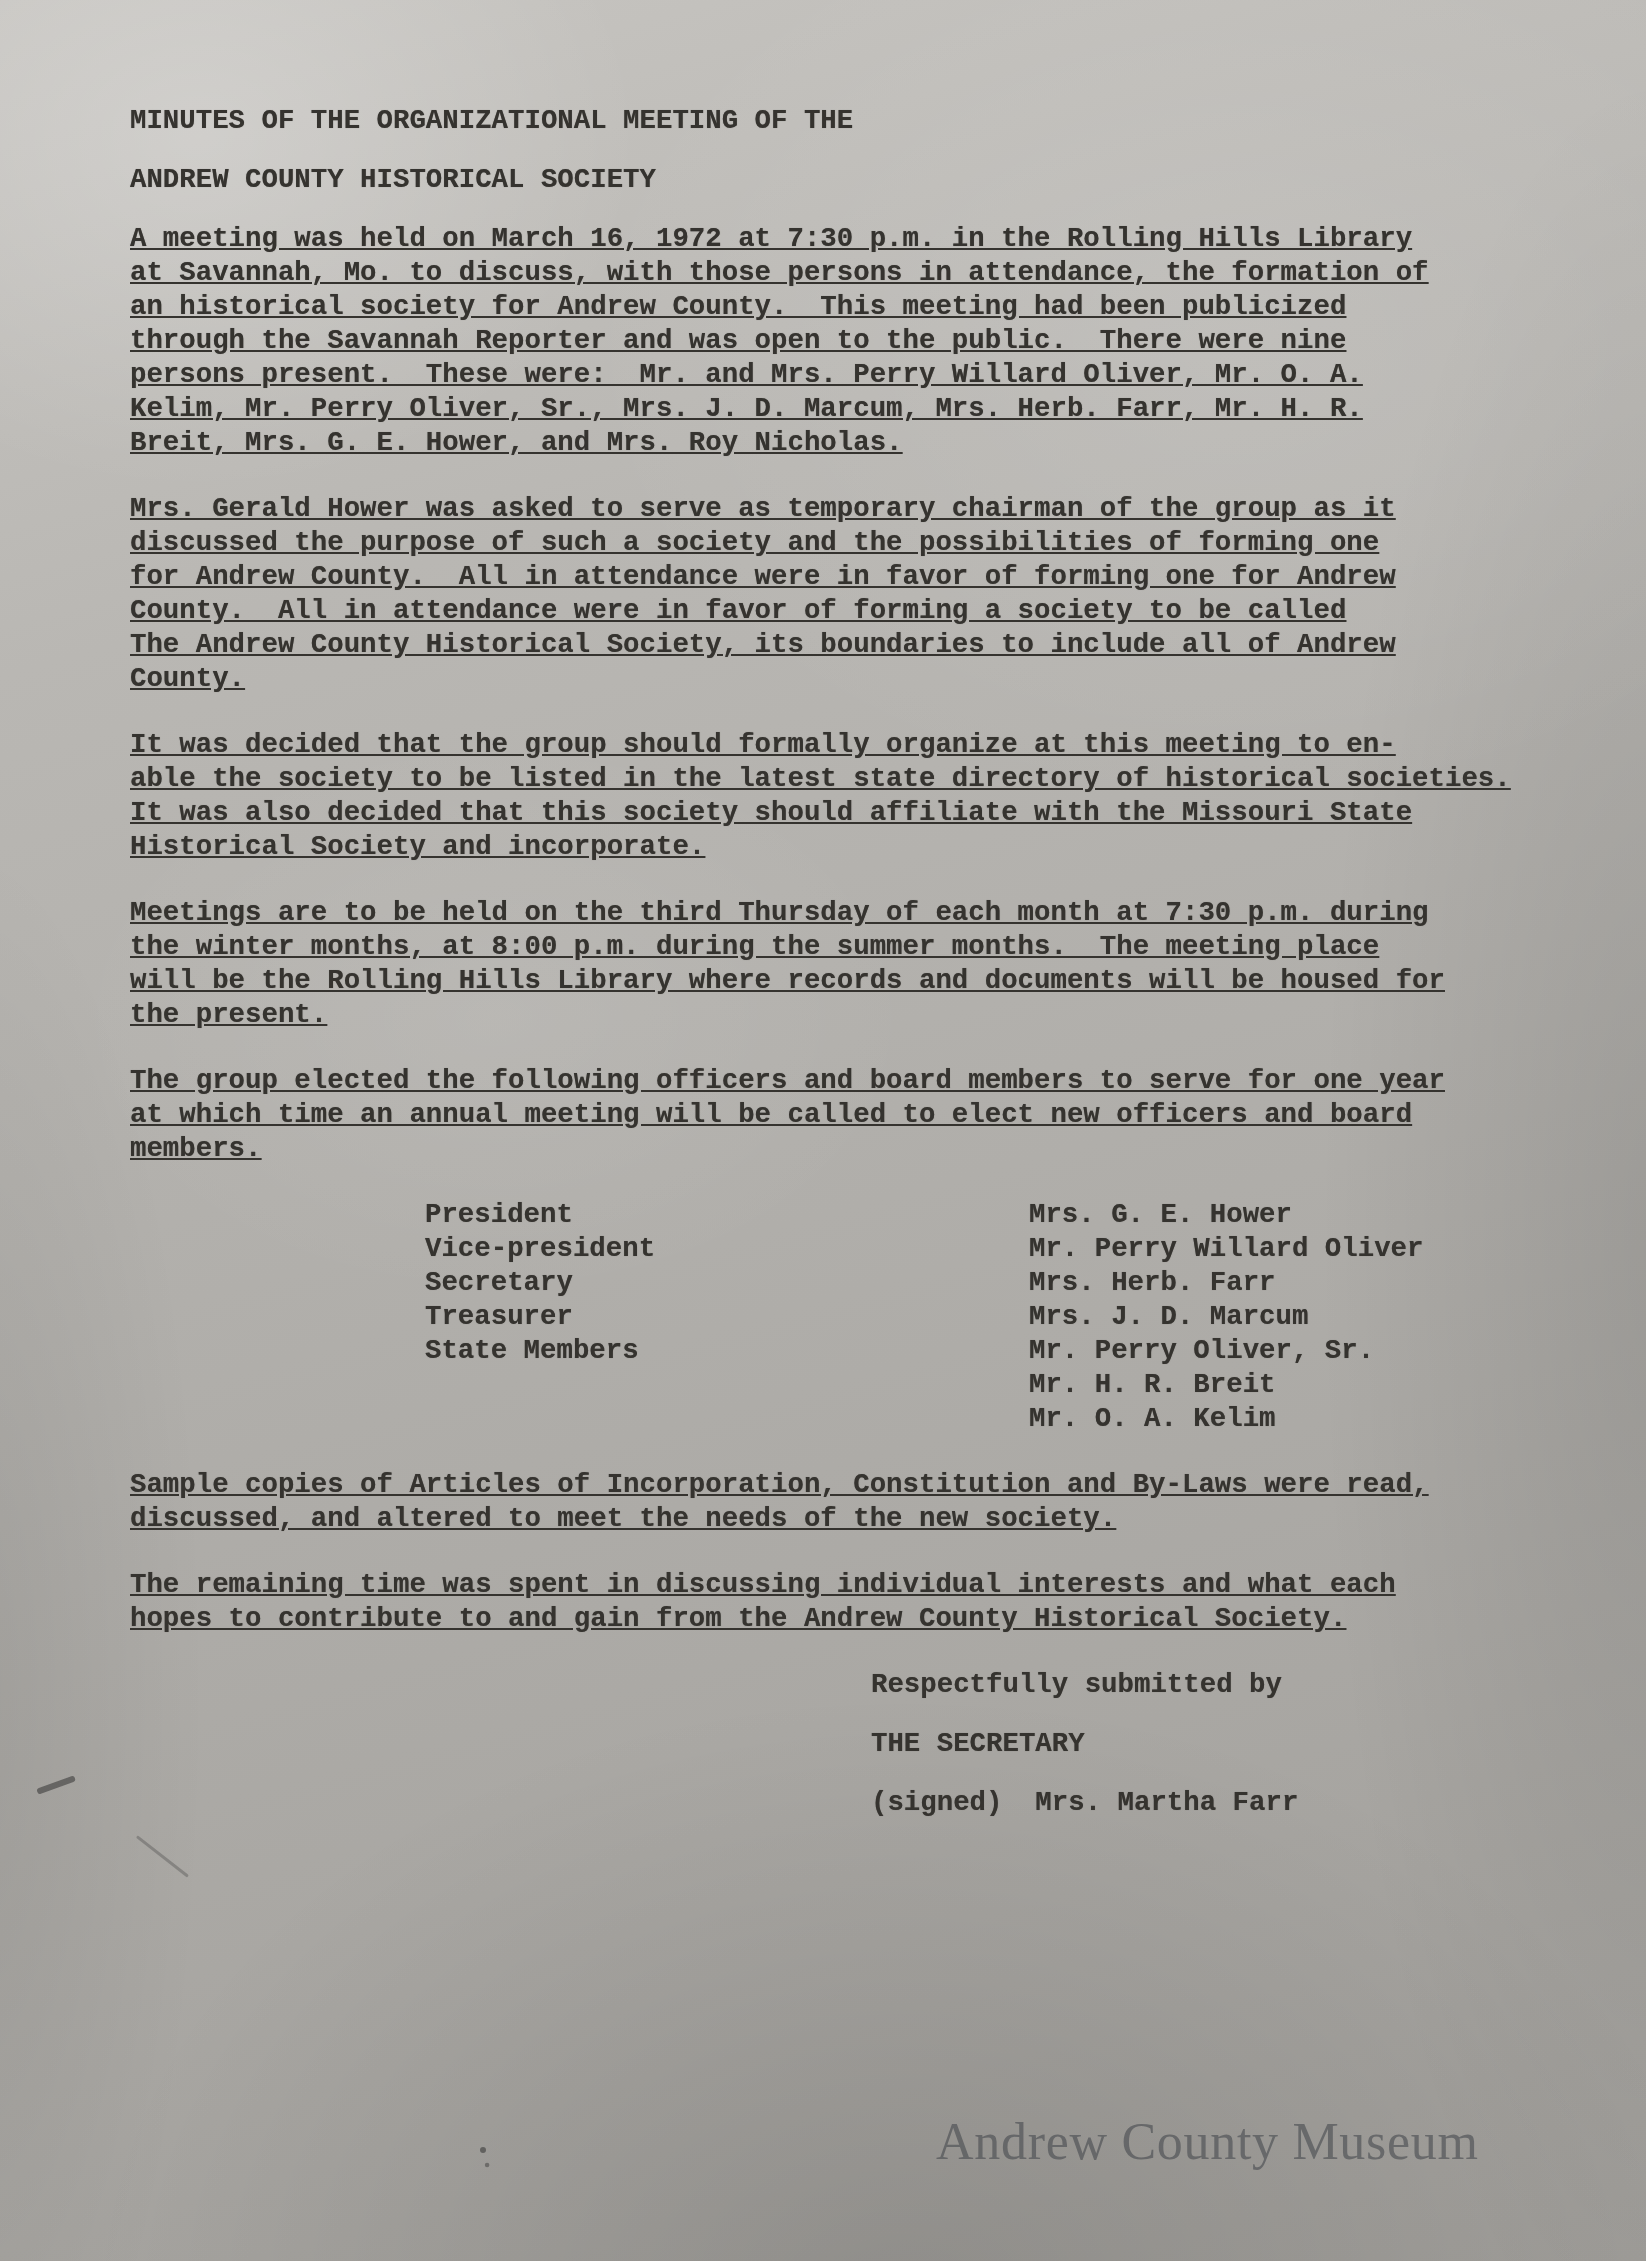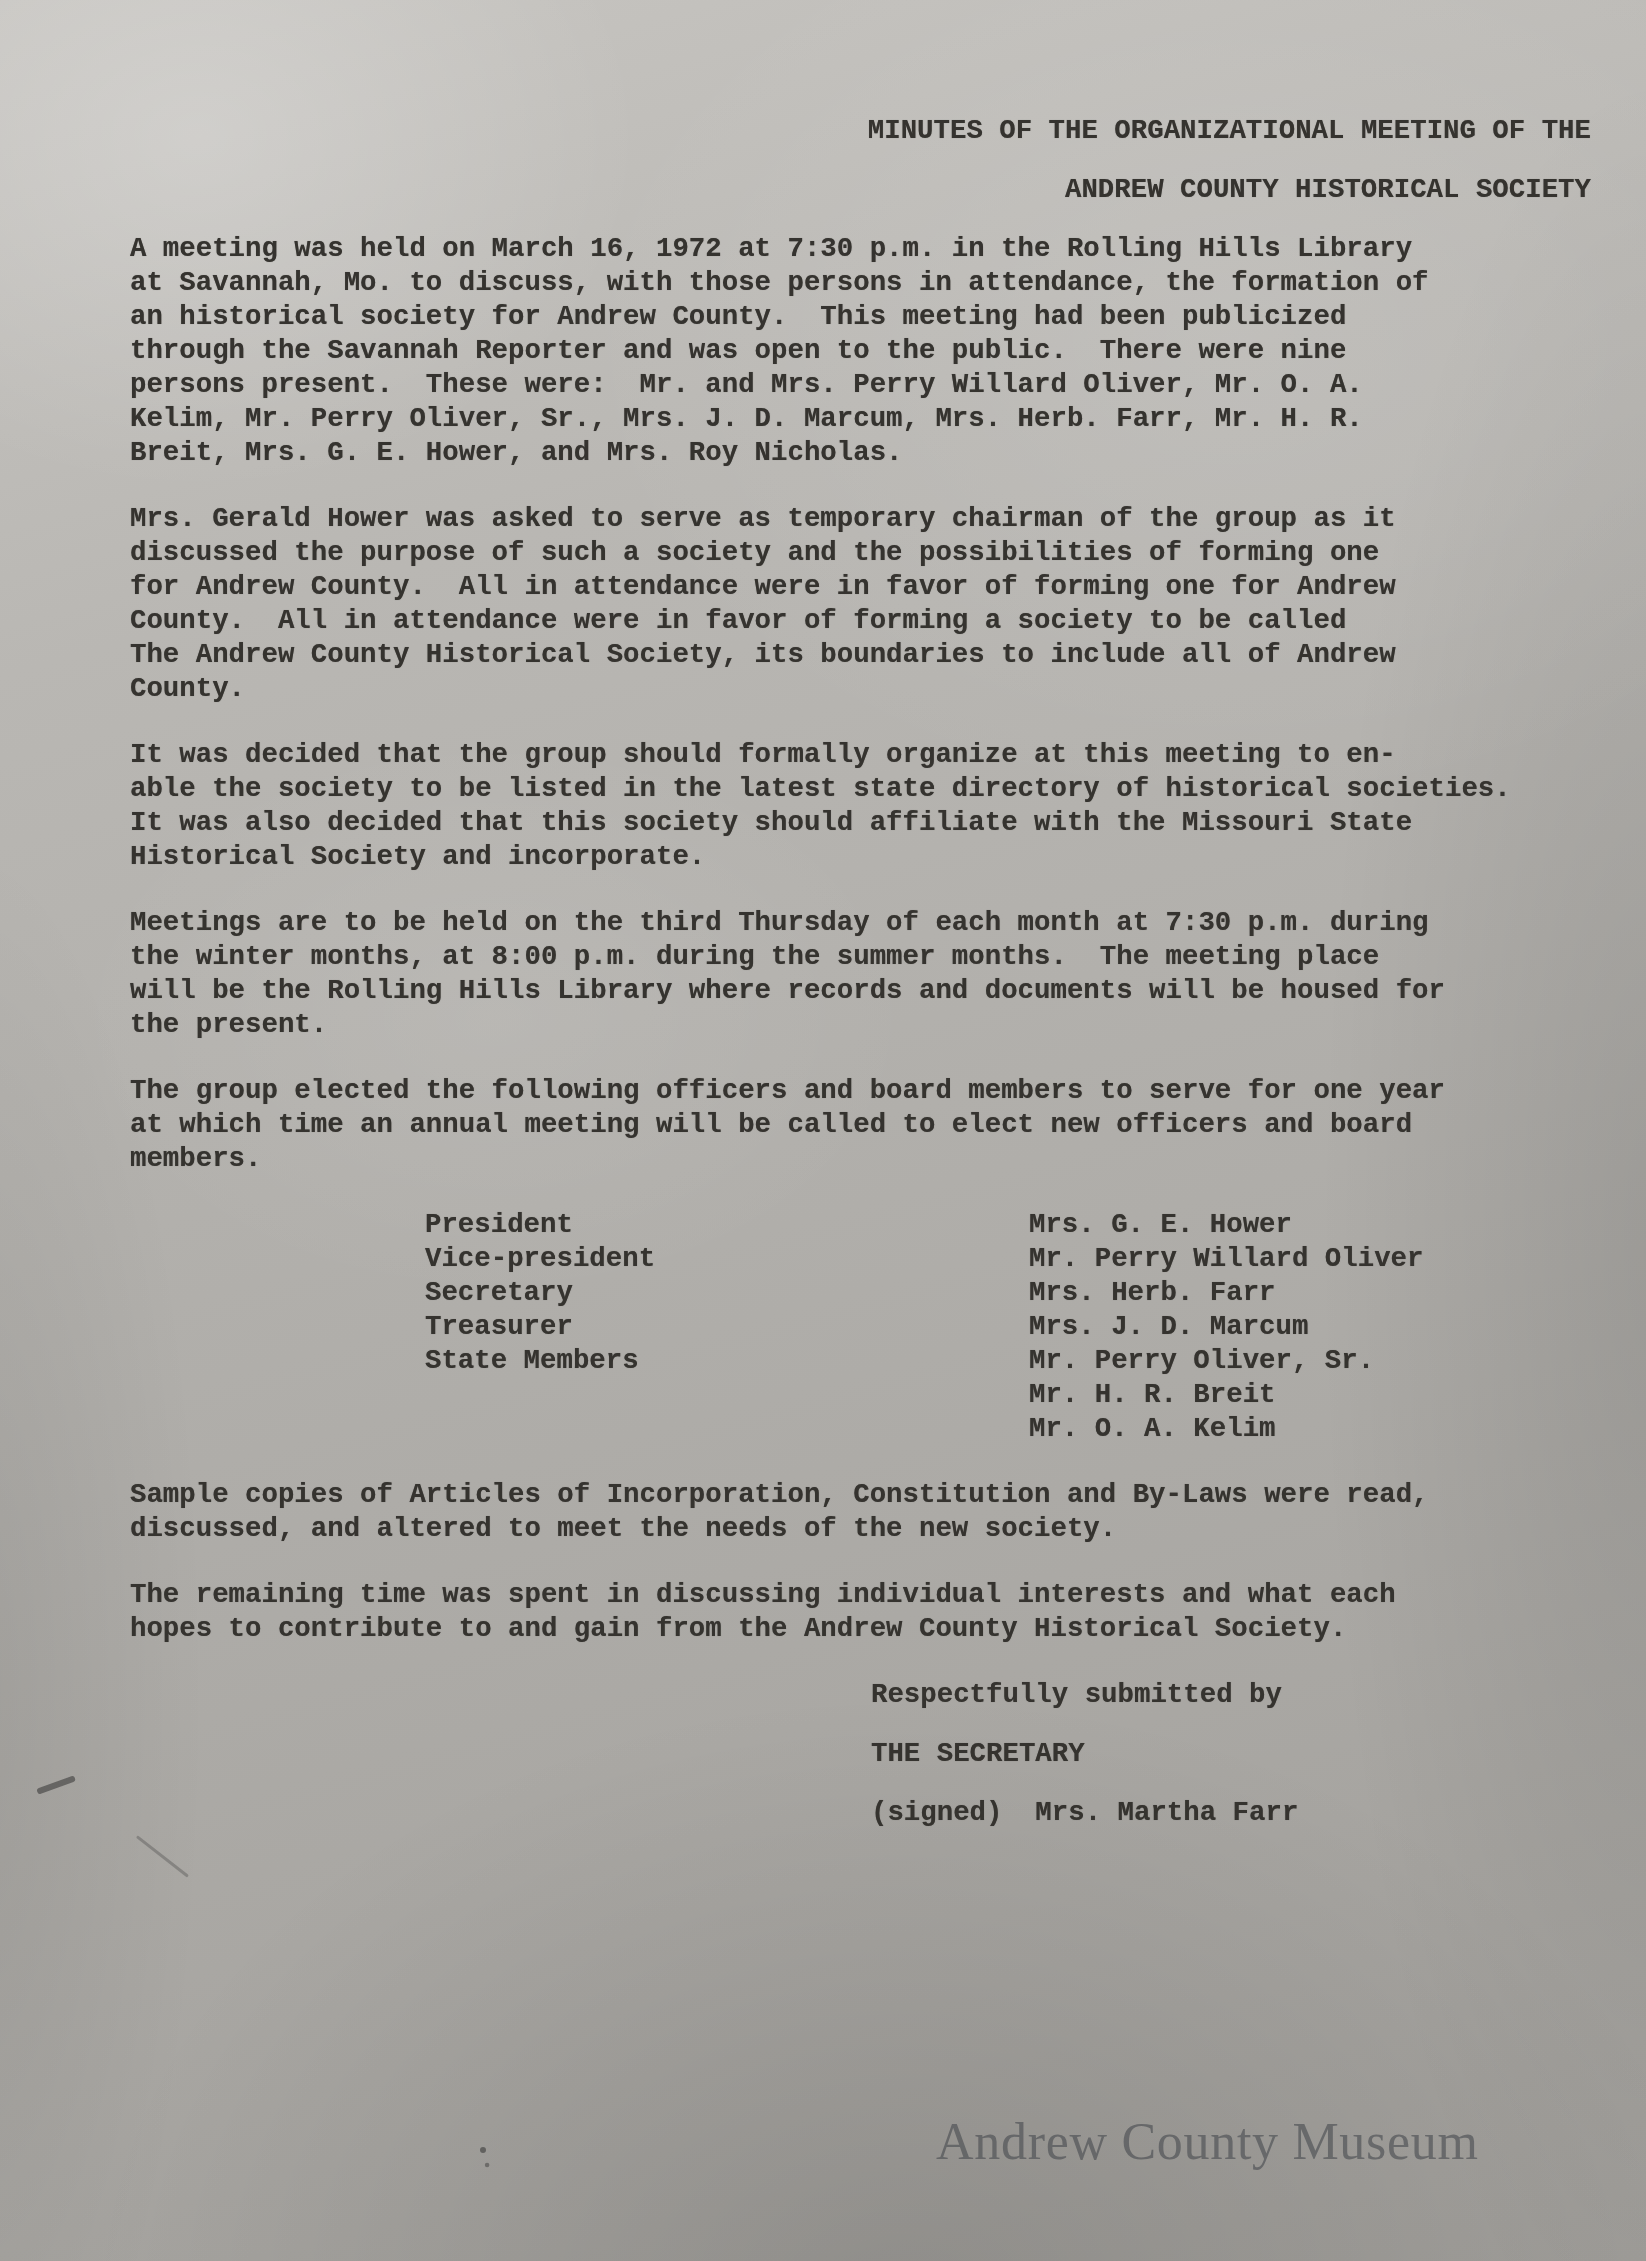--- a/index.html
+++ b/index.html
@@ -23,23 +23,23 @@
     position: absolute;
     left: 130px;
     right: 55px;
     top: 96px;
     color: #35332f;
     font-size: 27.4px;
     line-height: 34px;
     font-weight: bold;
     text-shadow: 0 0 0.7px rgba(45,43,40,0.55);
   }
-  .doc-title { text-align: right; margin: 18px 0 25px 0; white-space: pre-wrap; }
+  .doc-title { text-align: left; margin: 8px 0 25px 0; white-space: pre-wrap; }
   .doc-date  { text-align: center; margin: 0 0 44px 0; white-space: pre-wrap; }
-  .doc-para  { white-space: pre-wrap; margin: 4px 0 32px 0; }
+  .doc-para  { white-space: pre-wrap; margin: 4px 0 32px 0; text-decoration: underline; }
   .officers  { margin: 4px 0 32px 0; padding-left: 295px; }
   .officer-row { display: flex; }
   .officer-title { flex: 0 0 604px; width: 604px; white-space: pre; }
   .officer-name  { white-space: pre; }
   .closing { margin-left: 741px; margin-top: 29px; }
   .closing-line { margin: 0 0 25px 0; white-space: pre; }
   .watermark {
     position: absolute;
     left: 936px;
     top: 2112px;

